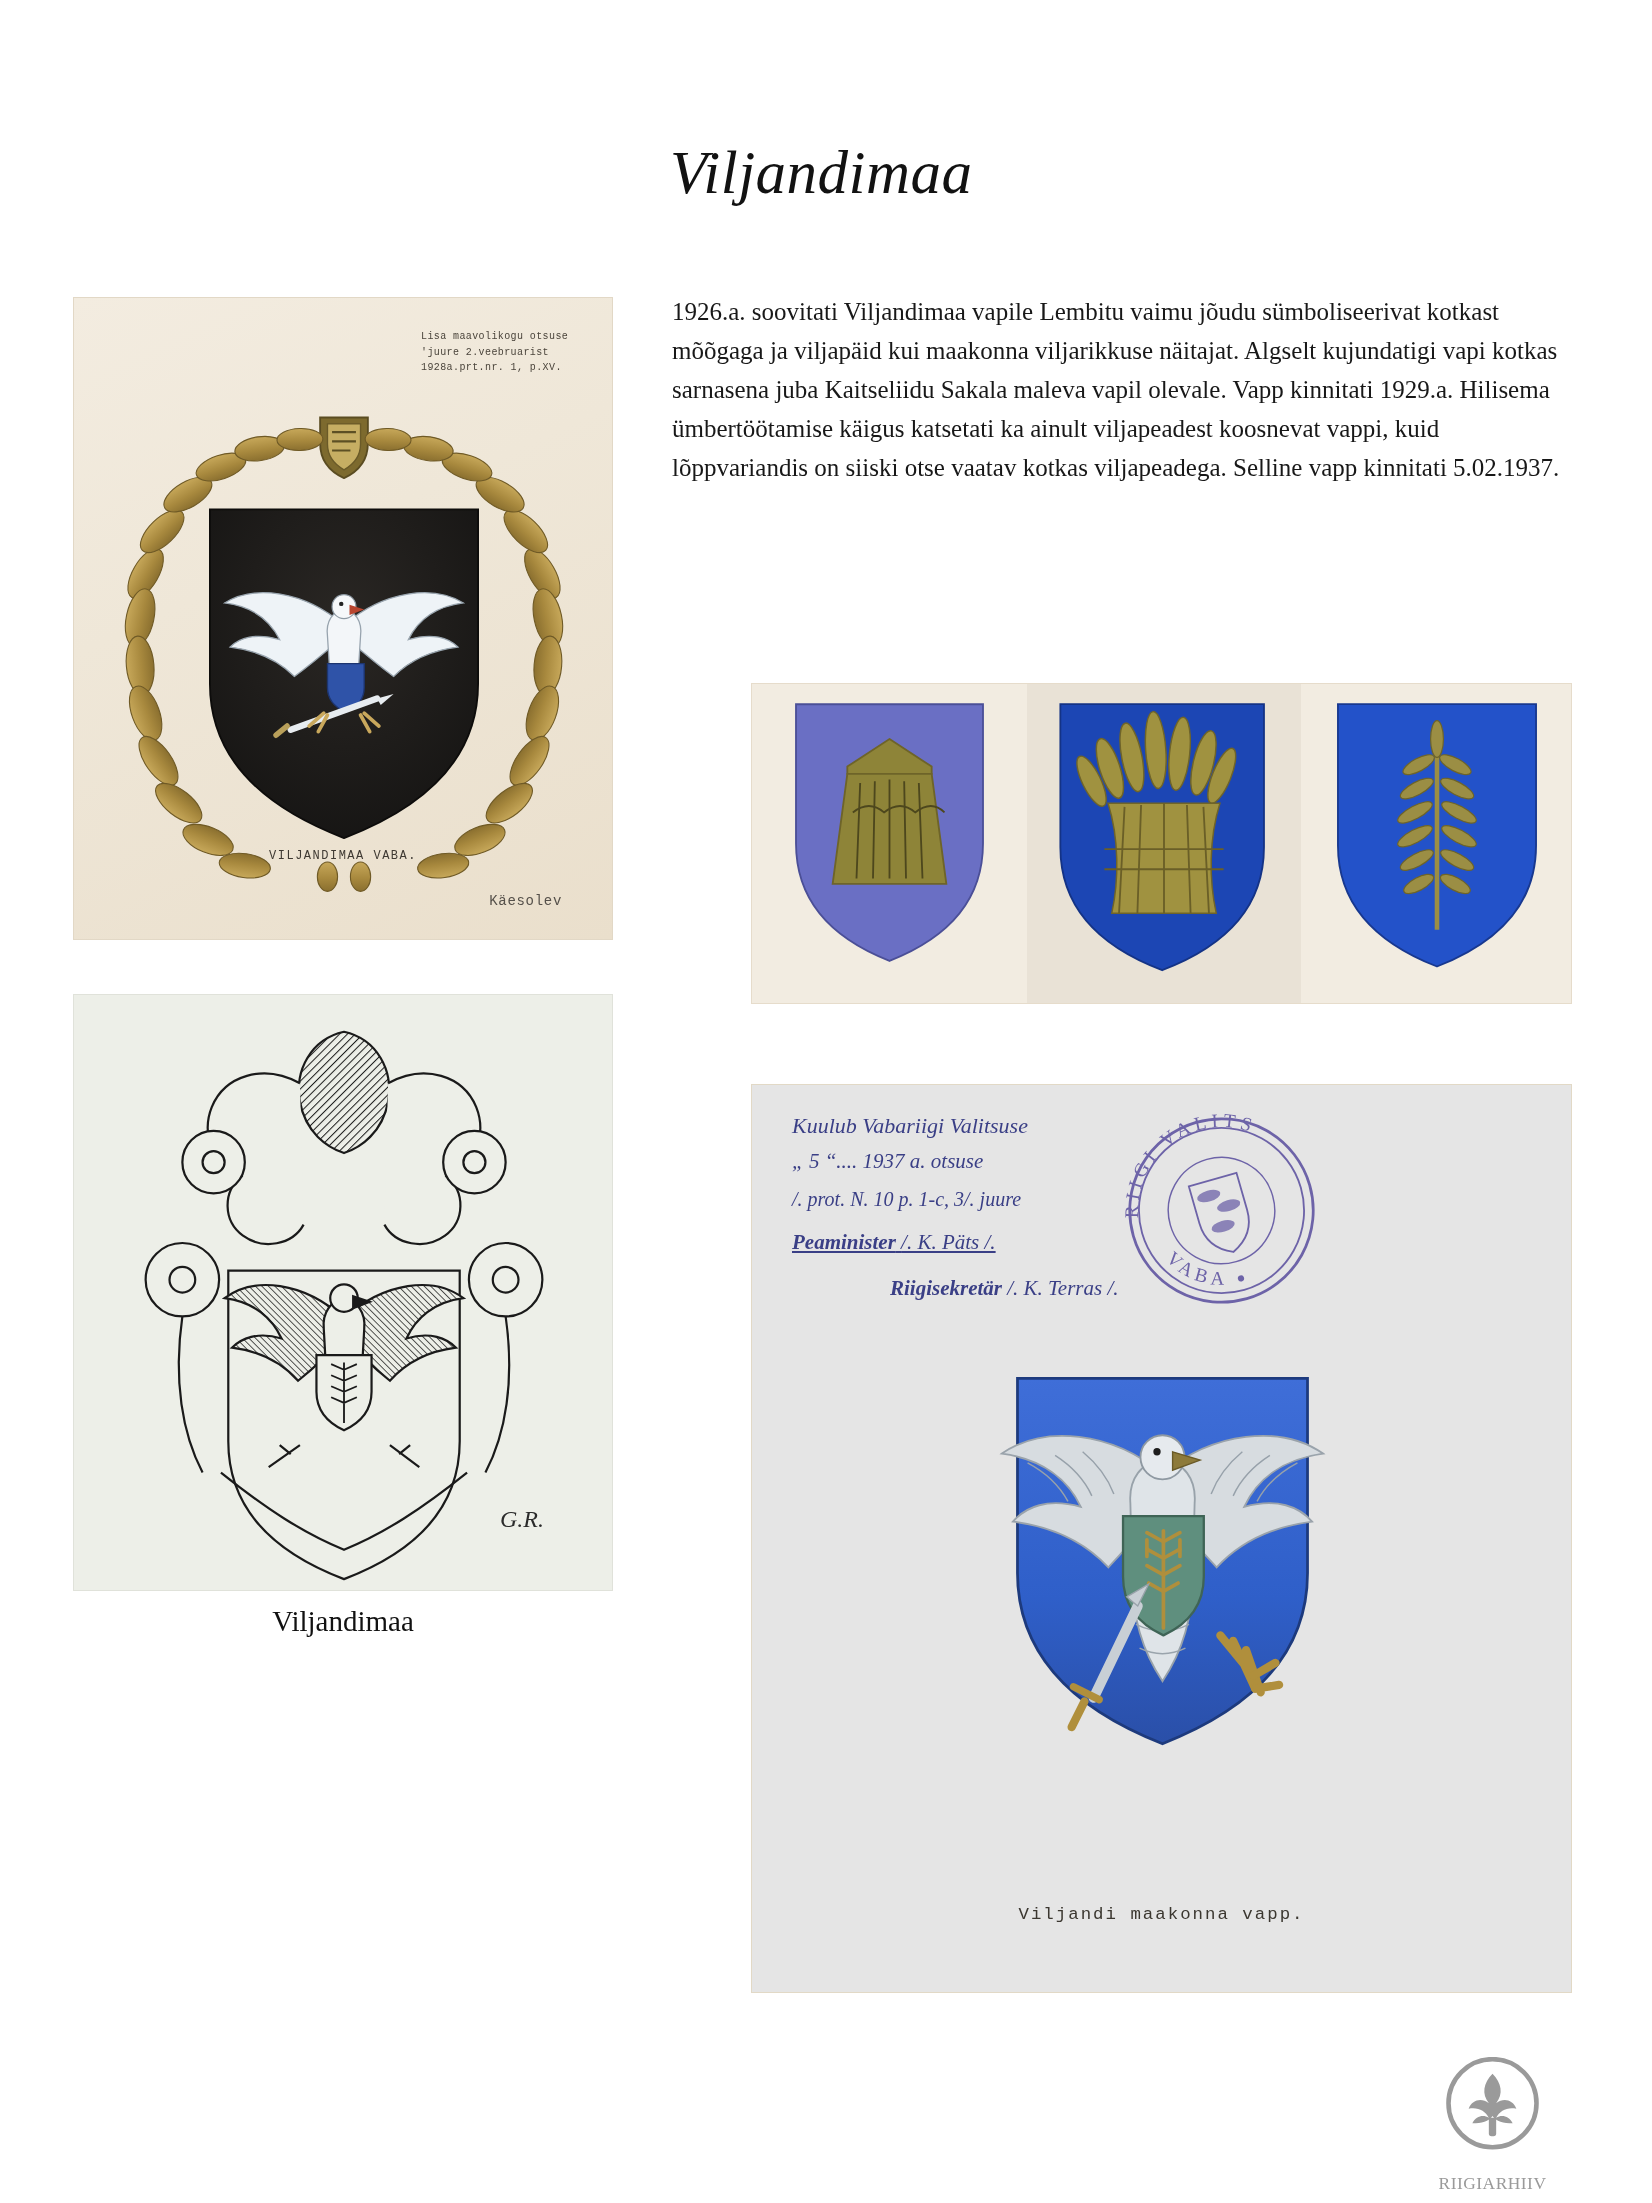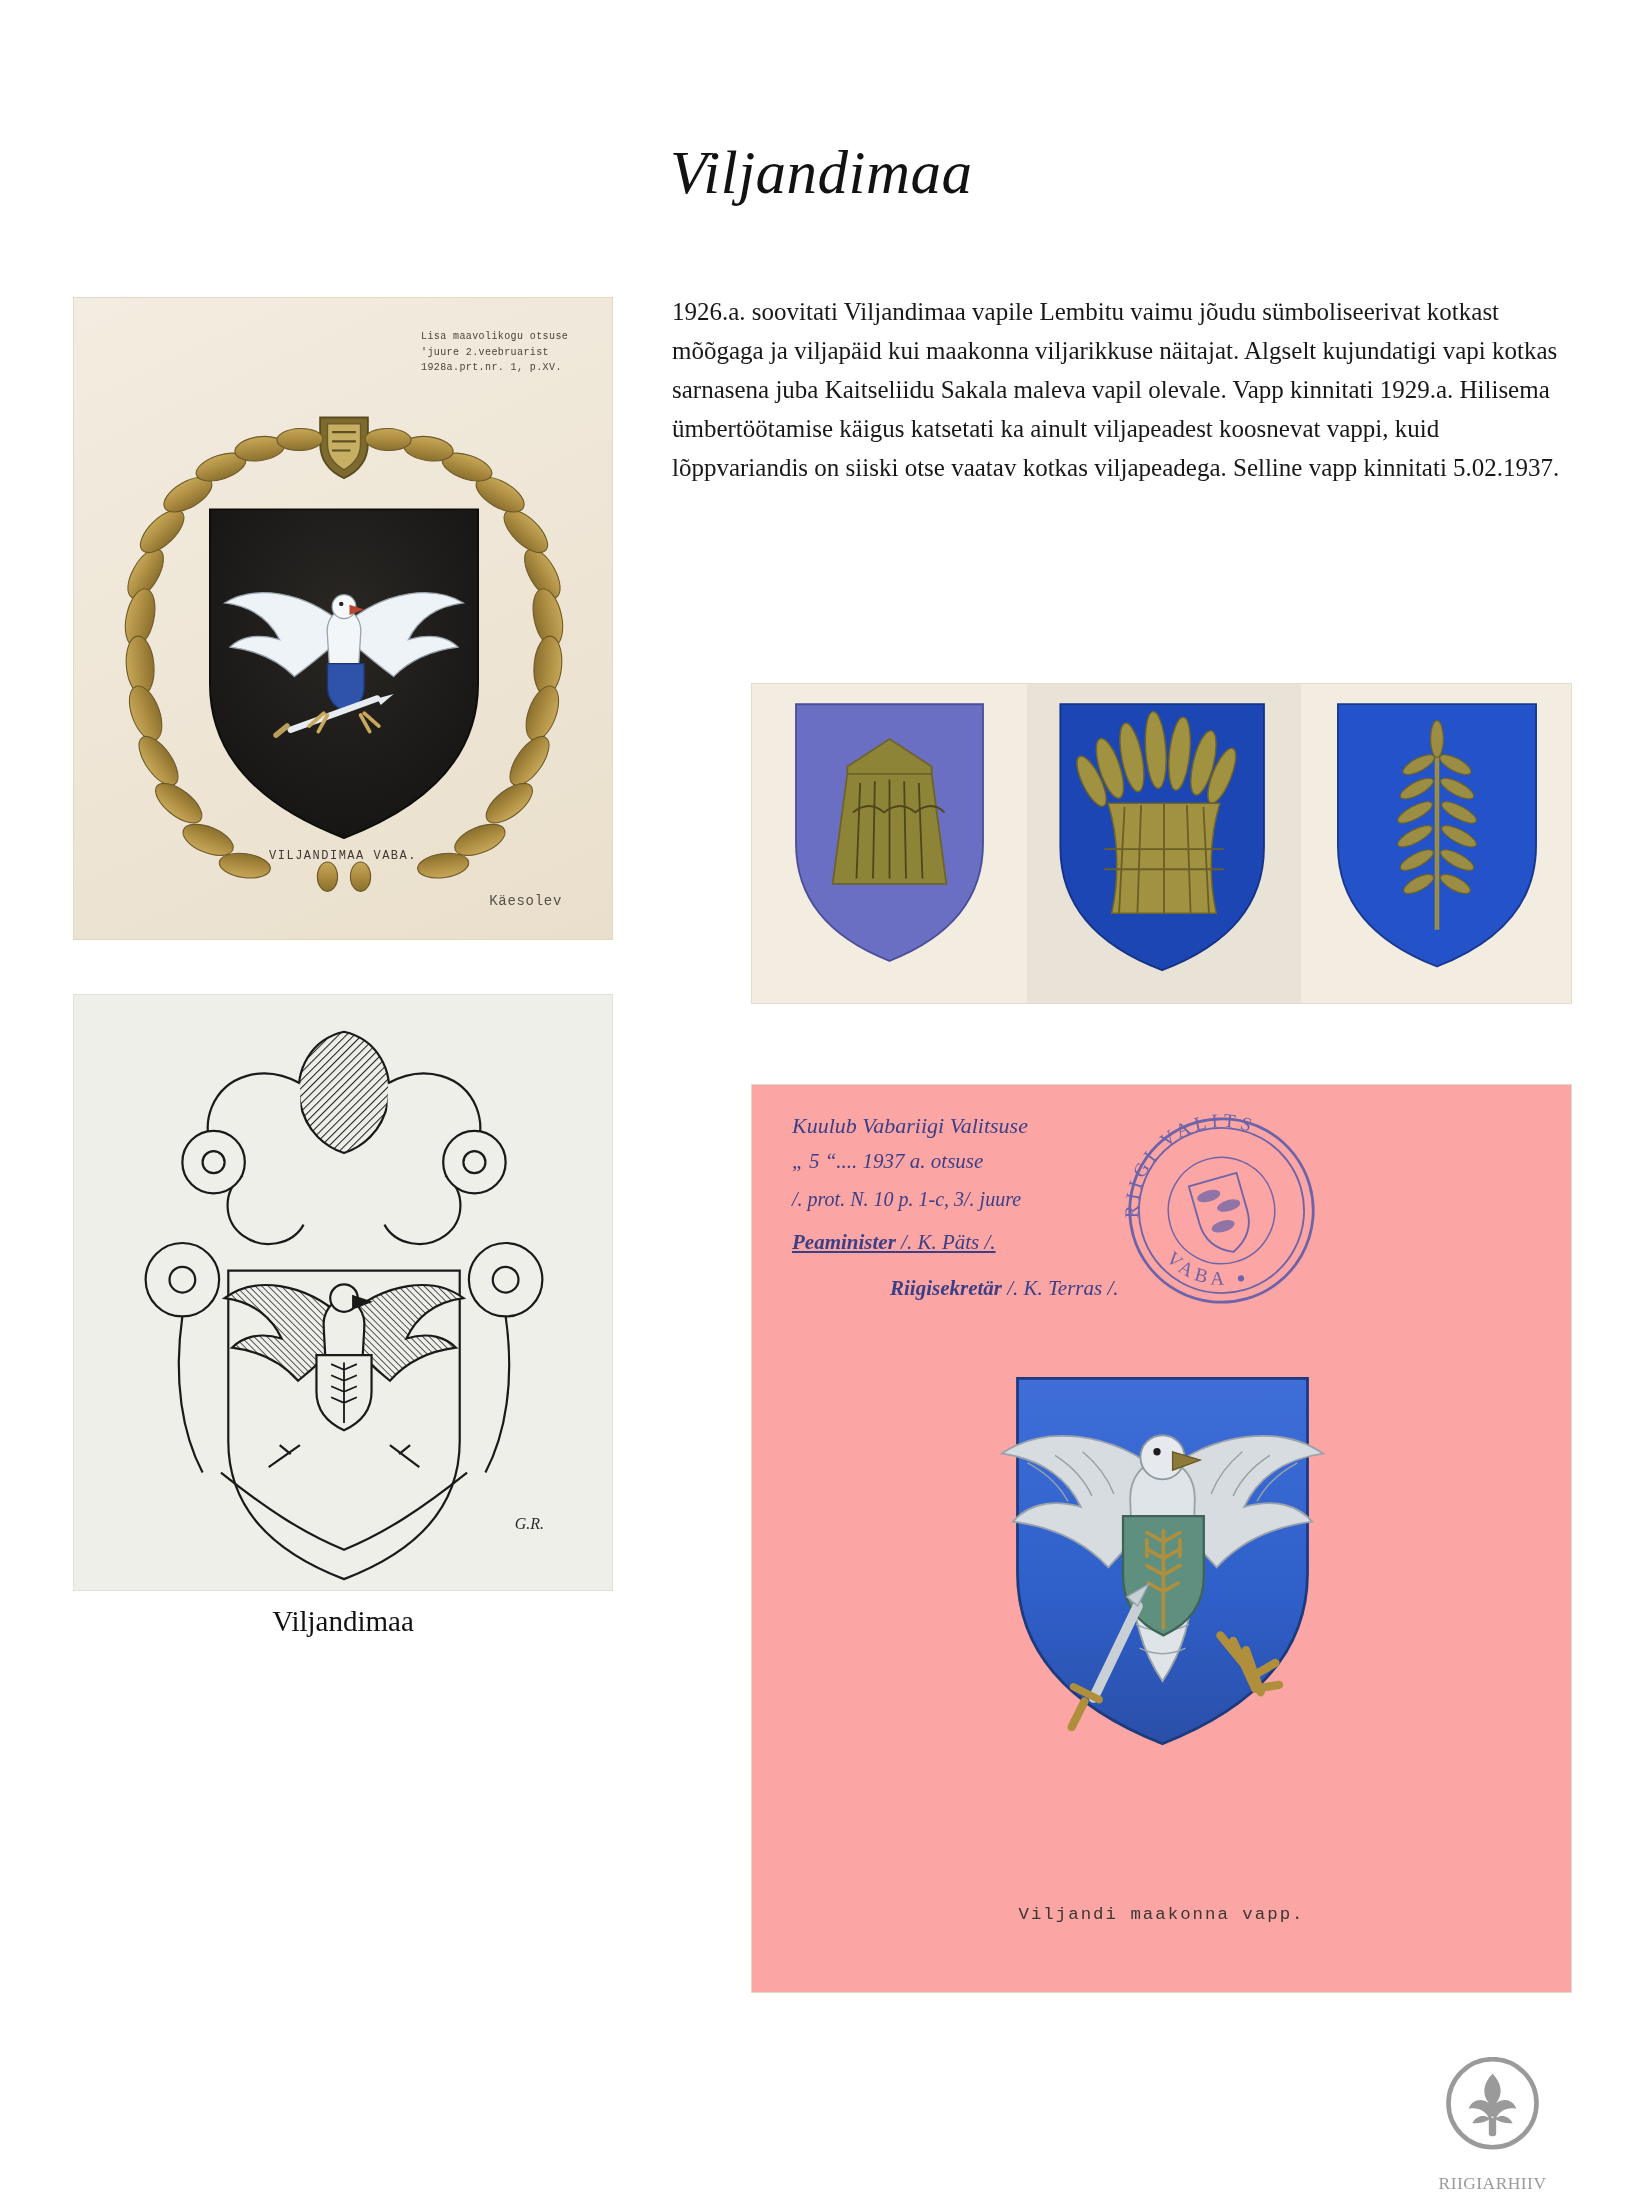--- a/index.html
+++ b/index.html
@@ -98,21 +98,21 @@
     height: 597px;
     background: #edefe8;
     border: 0.9px solid #e0e2da;
   }
   #plate-engraving .sign {
     position: absolute;
     right: 68px;
     bottom: 57px;
     font-family: "Liberation Serif", serif;
     font-style: italic;
-    font-size: 16px;
+    font-size: 24px;
     color: #2b2b2b;
     margin-top: 20px;
   }
   .caption-below {
     position: absolute;
     left: 73px;
     top: 1605px;
     width: 540px;
     text-align: center;
     font-family: "Liberation Serif", serif;
@@ -137,21 +137,21 @@
   #plate-trio .cell.c1 { width: 275px; background:#f2ece1; }
   #plate-trio .cell.c2 { width: 274px; background:#e9e2d6; }
   #plate-trio .cell.c3 { width: 272px; background:#f2ece1; }
 
   
   #plate-final {
     left: 751px;
     top: 1084px;
     width: 821px;
     height: 909px;
-    background: #fca5a5;
+    background: #e5e5e5;
     border: 0.9px solid #e2d9c6;
     padding-left: 12px;
   }
   #plate-final .hand {
     position: absolute;
     font-family: "Liberation Serif", serif;
     font-style: italic;
     color: #3a3f86;
     white-space: nowrap;
   }

